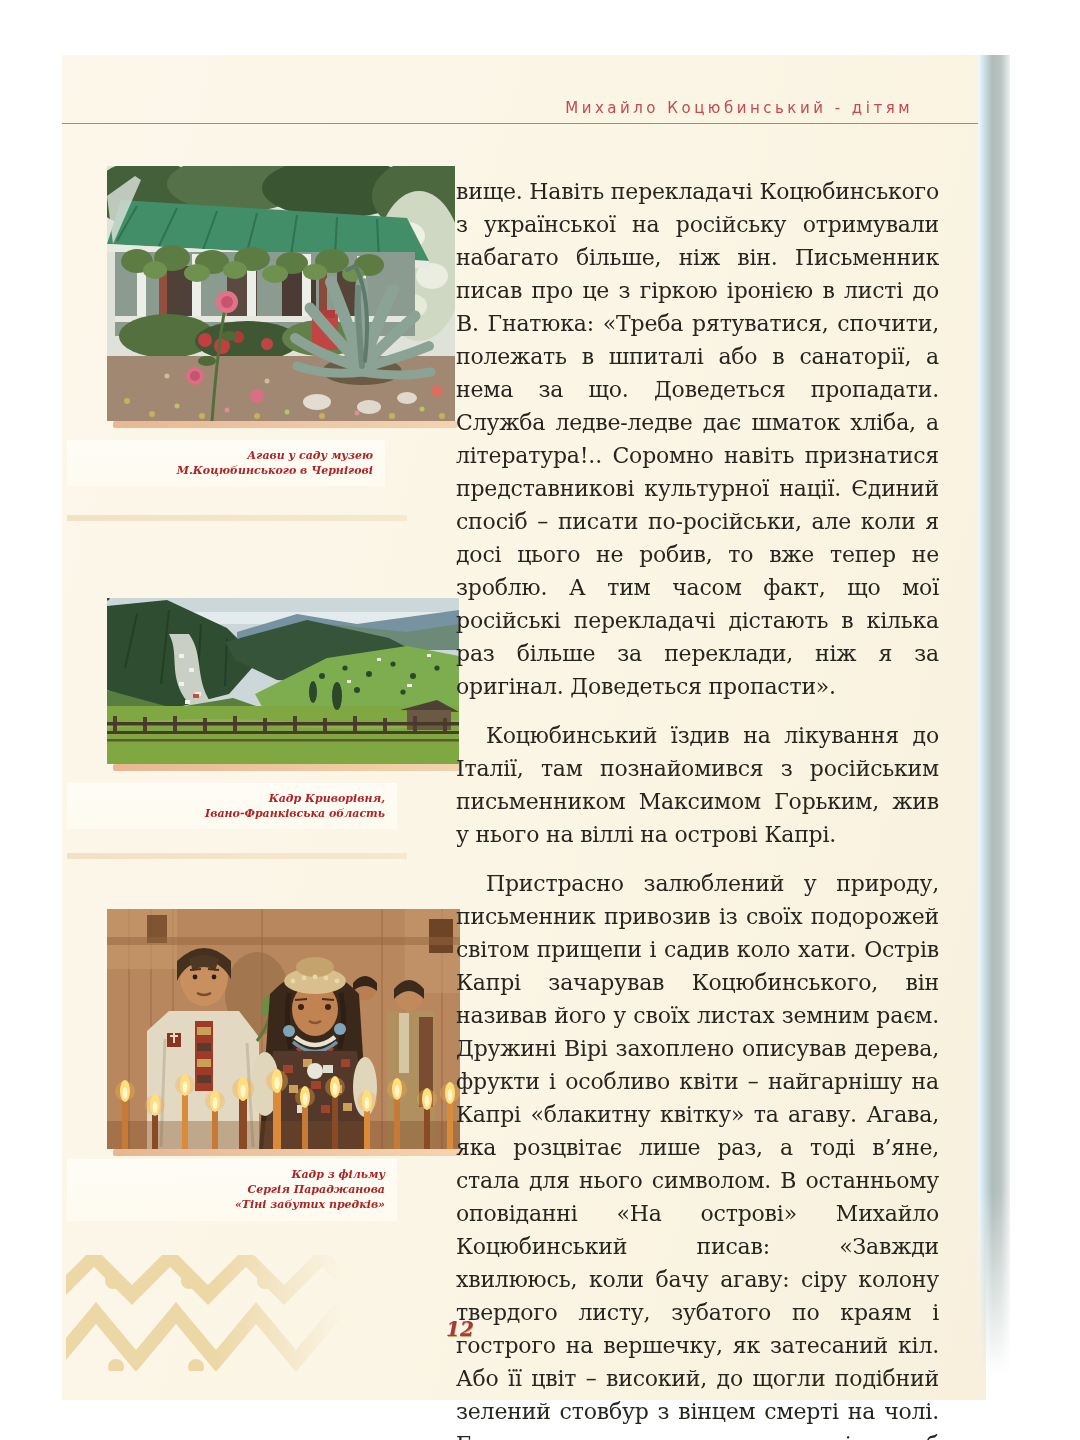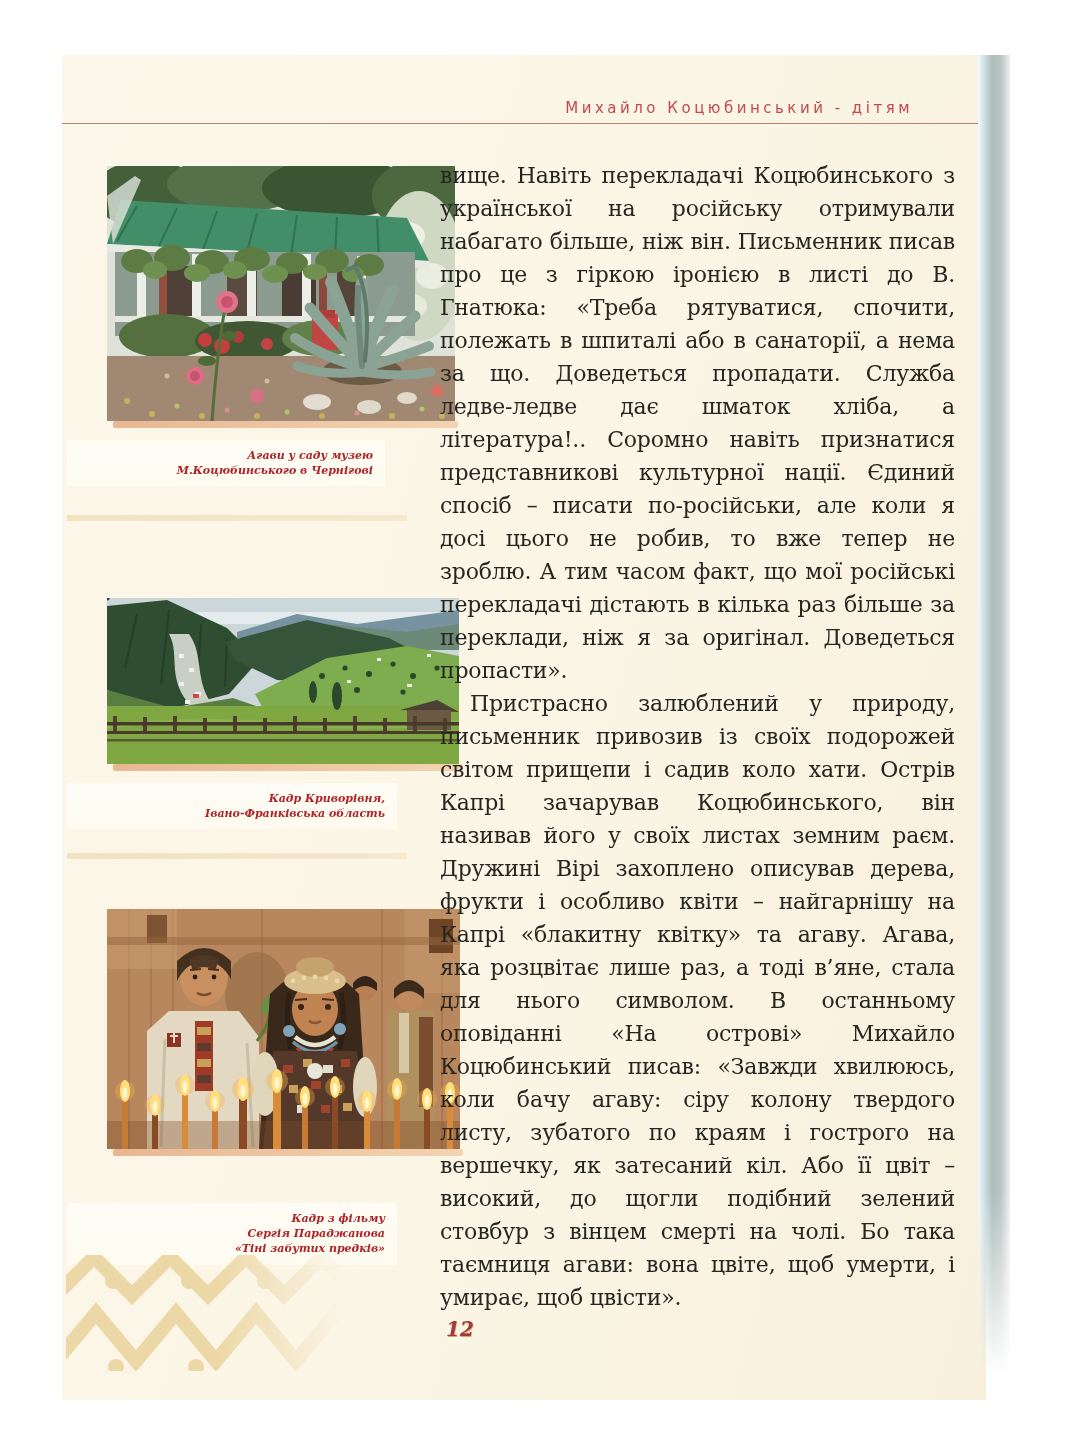--- a/index.html
+++ b/index.html
@@ -37,40 +37,40 @@
   .caption{
     position:absolute;left:5px;width:330px;
     text-align:right;white-space:pre-line;
     font-style:italic;font-weight:bold;font-size:11px;line-height:1.38;
     color:#ae2327;
     background:linear-gradient(rgba(255,254,249,.8),rgba(255,252,242,.8));
     padding:8px 12px 8px 6px;box-sizing:border-box;
   }
   #caption-1{top:385px;width:318px;}
   #caption-2{top:728px;}
-  #caption-3{top:1104px;margin-top:44px;}
+  #caption-3{top:1104px;}
   .caption-strip{
     position:absolute;left:5px;width:340px;height:6px;
     background:linear-gradient(to right,#eddbb6,#f2e4c5);opacity:.75;
   }
   #photo-1{top:95px;width:348px;height:255px;}
   #photo-2{top:527px;width:352px;height:166px;}
   #photo-3{top:838px;width:353px;height:240px;}
   .ornament{
     position:absolute;left:4px;top:1200px;width:288px;height:116px;
     -webkit-mask-image:linear-gradient(to right,#000 52%,transparent 96%);
             mask-image:linear-gradient(to right,#000 52%,transparent 96%);
   }
   
   .text-col{
     position:absolute;left:378px;top:104px;width:515px;
     font-size:22px;line-height:33px;text-align:justify;color:#26251f;
     letter-spacing:-0.2px;
   }
-  .text-col p{margin:0;}
+  .text-col p{margin:16px;}
   .text-col p.indent{text-indent:30px;}
   .page-number{
     position:absolute;left:384px;top:1262px;
     font-style:italic;font-weight:bold;font-size:20px;color:#a53a3e;
     text-shadow:0.5px 0.5px 0 #d9a96a;
   }
 </style>
 </head>
 <body>
 
@@ -429,20 +429,21 @@
             <circle cx="123" cy="26" r="8"></circle>
             <circle cx="199" cy="26" r="8"></circle>
           <circle cx="50" cy="112" r="8"></circle>
             <circle cx="130" cy="112" r="8"></circle>
         </g>
       </svg>
     </div>
 
     <div class="text-col">
       <p>вище. Навіть перекладачі Коцюбинського з української на російську отримували набагато більше, ніж він. Письменник писав про це з гіркою іронією в листі до В. Гнатюка: «Треба рятуватися, спочити, полежать в шпиталі або в санаторії, а нема за що. Доведеться пропадати. Служба ледве-ледве дає шматок хліба, а література!.. Соромно навіть признатися представникові культурної нації. Єдиний спосіб – писати по-російськи, але коли я досі цього не робив, то вже тепер не зроблю. А тим часом факт, що мої російські перекладачі дістають в кілька раз більше за переклади, ніж я за оригінал. Доведеться пропасти».</p>
+      <p class="indent">Коцюбинський їздив на лікування до Італії, там познайомився з російським письменником Максимом Горьким, жив у нього на віллі на острові Капрі.</p>
       <p class="indent">Пристрасно залюблений у природу, письменник привозив із своїх подорожей світом прищепи і садив коло хати. Острів Капрі зачарував Коцюбинського, він називав його у своїх листах земним раєм. Дружині Вірі захоплено описував дерева, фрукти і особливо квіти – найгарнішу на Капрі «блакитну квітку» та агаву. Агава, яка розцвітає лише раз, а тоді в’яне, стала для нього символом. В останньому оповіданні «На острові» Михайло Коцюбинський писав: «Завжди хвилююсь, коли бачу агаву: сіру колону твердого листу, зубатого по краям і гострого на вершечку, як затесаний кіл. Або її цвіт – високий, до щогли подібний зелений стовбур з вінцем смерті на чолі. Бо така таємниця агави: вона цвіте, щоб умерти, і умирає, щоб цвісти».</p>
 
     </div>
 
     <div class="page-number">12</div>
   </div>
 
   <div class="page-edge"></div>
 </div>
 

